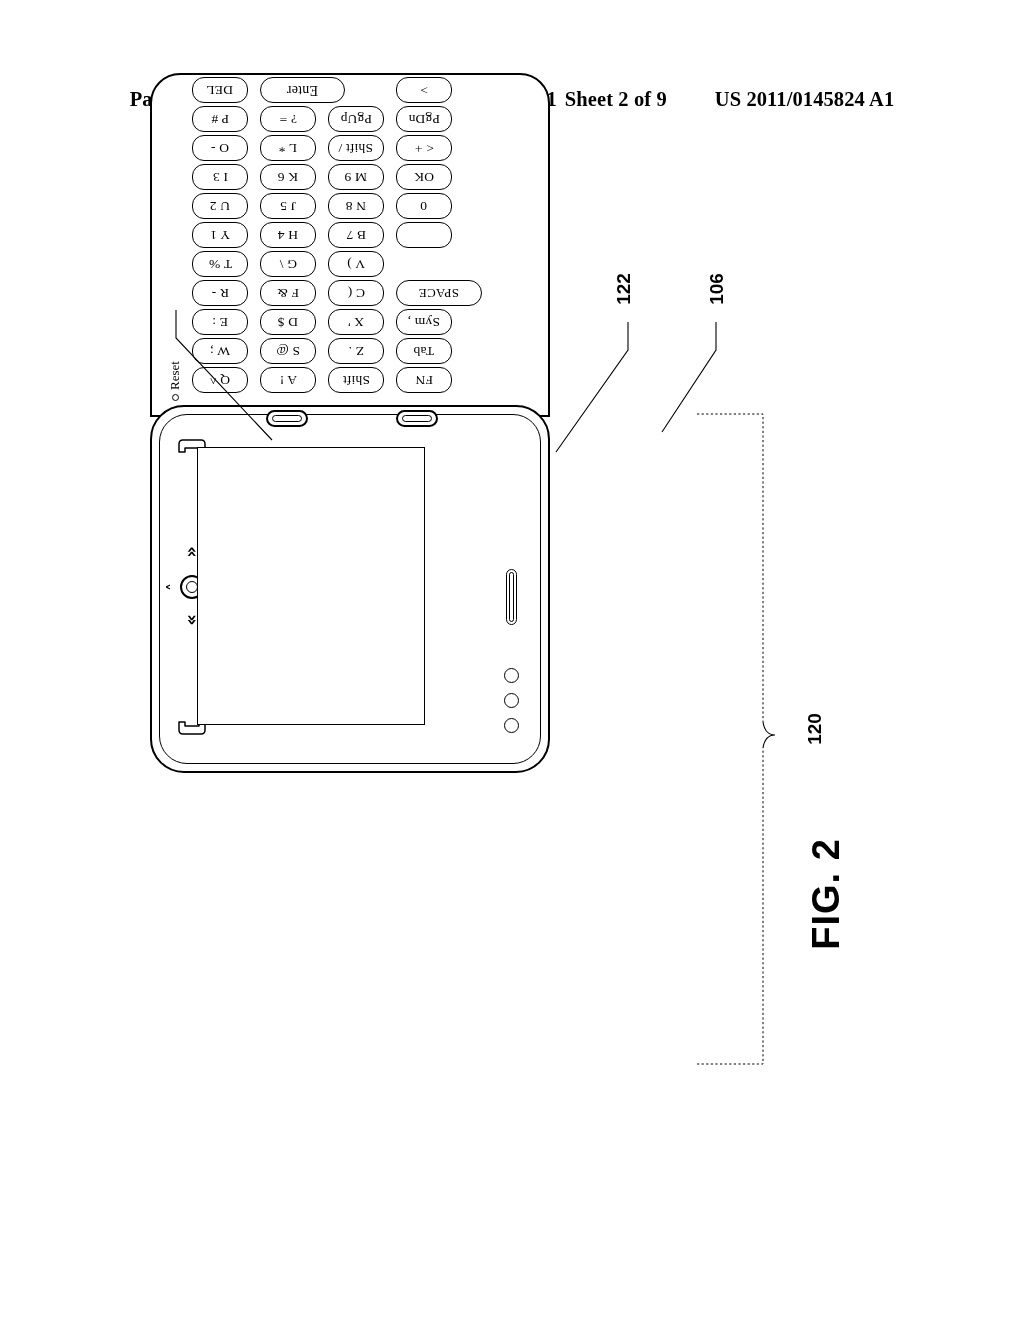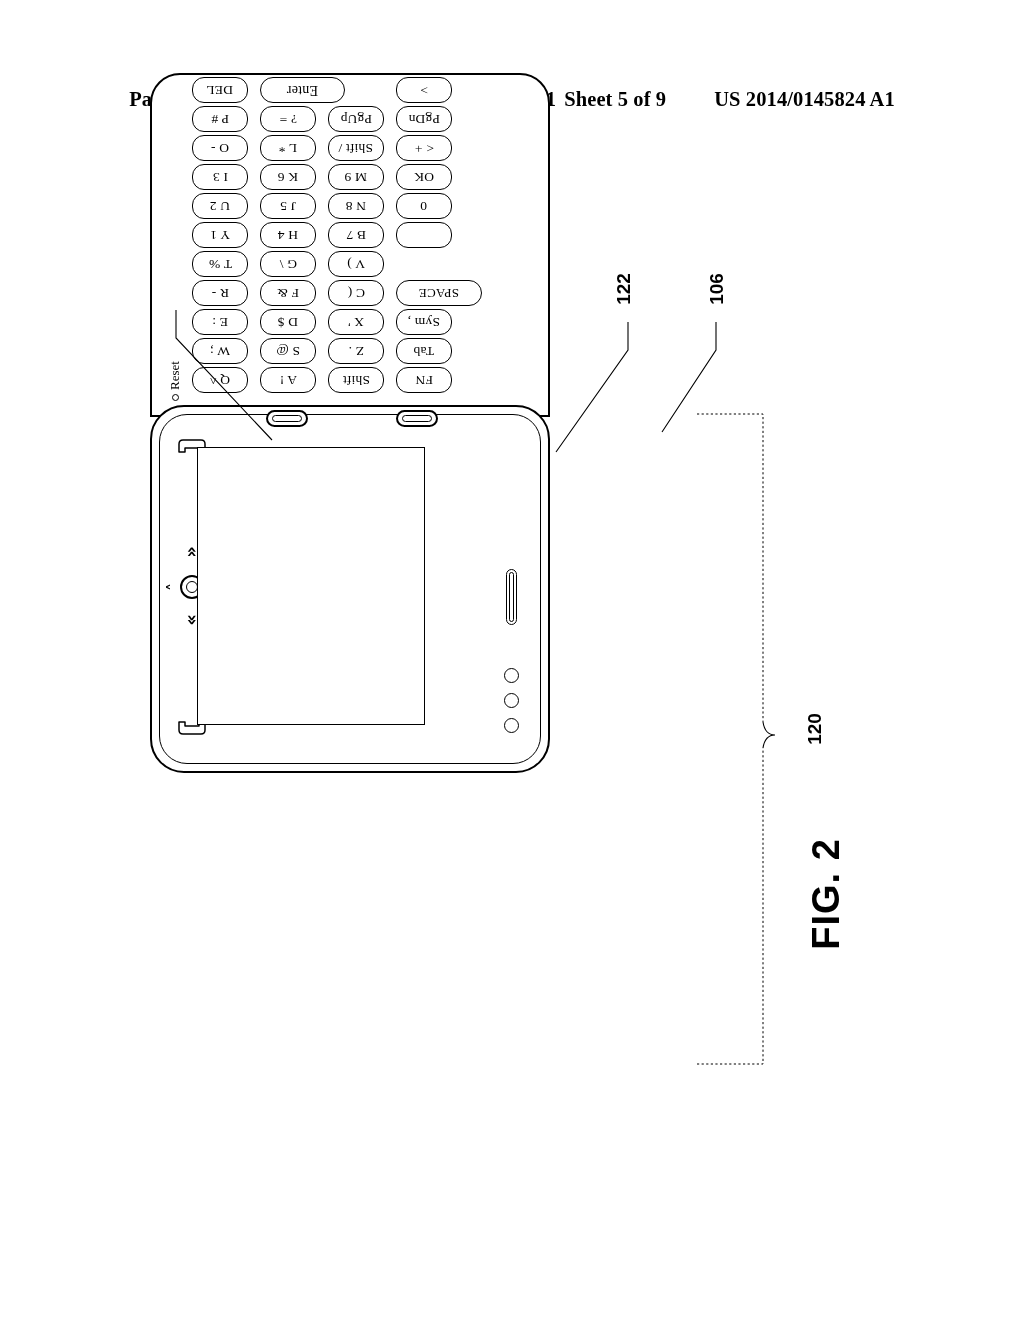--- a/index.html
+++ b/index.html
@@ -352,22 +352,22 @@
     pointer-events: none;
     z-index: 9;
   }
 </style>
 </head>
 <body>
 
 <div id="patent-header">
   <span class="hdr-pub">Patent Application Publication</span>
   <span class="hdr-date">Jun. 16, 2011</span>
-  <span class="hdr-sheet">Sheet 5 of 9</span>
-  <span class="hdr-num">US 2014/0145824 A1</span>
+  <span class="hdr-sheet">Sheet 2 of 9</span>
+  <span class="hdr-num">US 2011/0145824 A1</span>
 </div>
 
 <div id="figure">
 
   <svg id="overlay-svg" viewBox="0 0 1024 1320" xmlns="http://www.w3.org/2000/svg">
 
     <path d="M176,310 L176,338 L272,440" stroke="#000" stroke-width="1.1" fill="none"></path>
 
     <path d="M628,322 L628,350 L556,452" stroke="#000" stroke-width="1.1" fill="none"></path>
 

